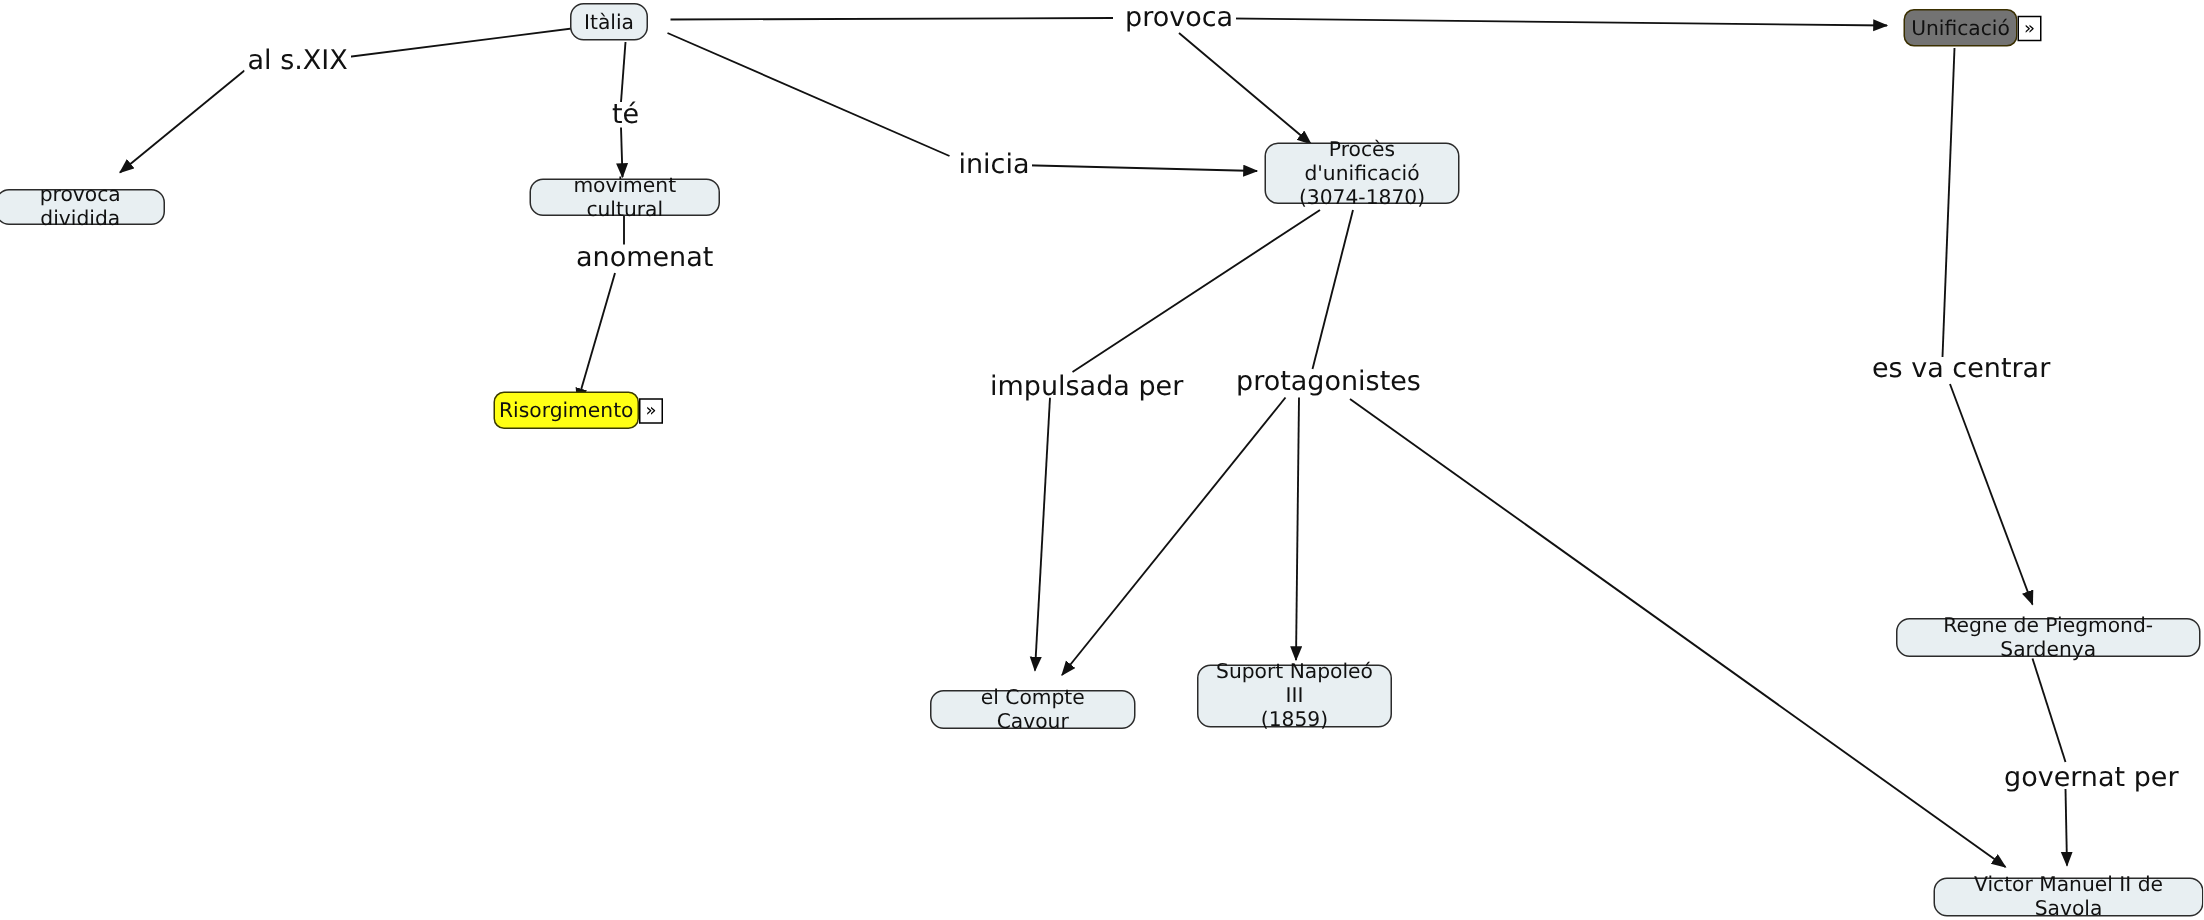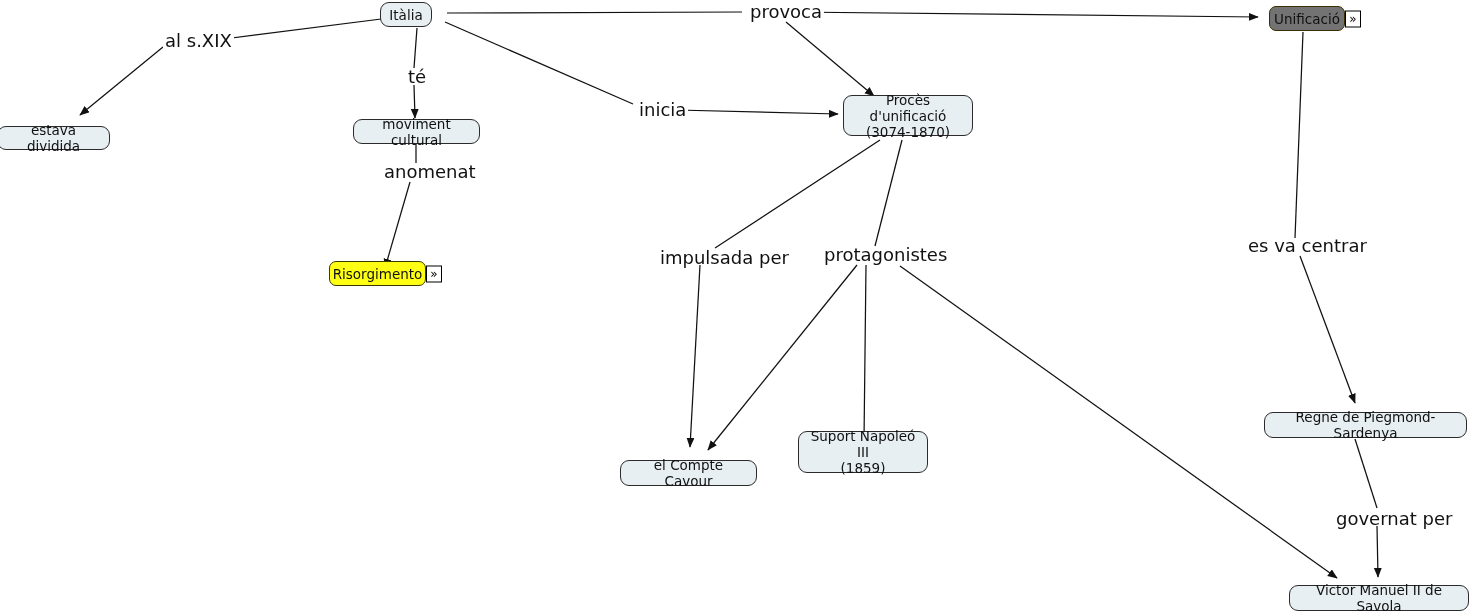--- a/index.html
+++ b/index.html
@@ -130,21 +130,21 @@
       <path d="M1377,526 L1378,577" marker-end="url(#arrow)"></path>
 
     </g>
   </svg>
 
   <div class="node" style="left:380px; top:2px; width:52px; height:25px;">
     <span>Itàlia</span>
   </div>
 
   <div class="node" style="left:-3px; top:126px; width:113px; height:24px;">
-    <span>estava dividida</span>
+    <span>provoca dividida</span>
   </div>
 
   <div class="node" style="left:353px; top:119px; width:127px; height:25px;">
     <span>moviment cultural</span>
   </div>
 
   <div class="node concept-highlight-yellow" style="left:329px; top:261px; width:97px; height:25px;">
     <span>Risorgimento</span>
     <span class="expand-icon">»</span>
   </div>
@@ -156,21 +156,21 @@
 
   <div class="node concept-highlight-orange" style="left:1269px; top:6px; width:76px; height:25px;">
     <span>Unificació</span>
     <span class="expand-icon">»</span>
   </div>
 
   <div class="node" style="left:620px; top:460px; width:137px; height:26px;">
     <span>el Compte Cavour</span>
   </div>
 
-  <div class="node" style="left:798px; top:431px; width:130px; height:42px;">
+  <div class="node" style="left:798px; top:443px; width:130px; height:42px;">
     <span>Suport Napoleó III
 (1859)</span>
   </div>
 
   <div class="node" style="left:1264px; top:412px; width:203px; height:26px;">
     <span>Regne de Piegmond-Sardenya</span>
   </div>
 
   <div class="node" style="left:1289px; top:585px; width:180px; height:26px;justify-content:center;">
     <span>Victor Manuel II de Savola</span>

